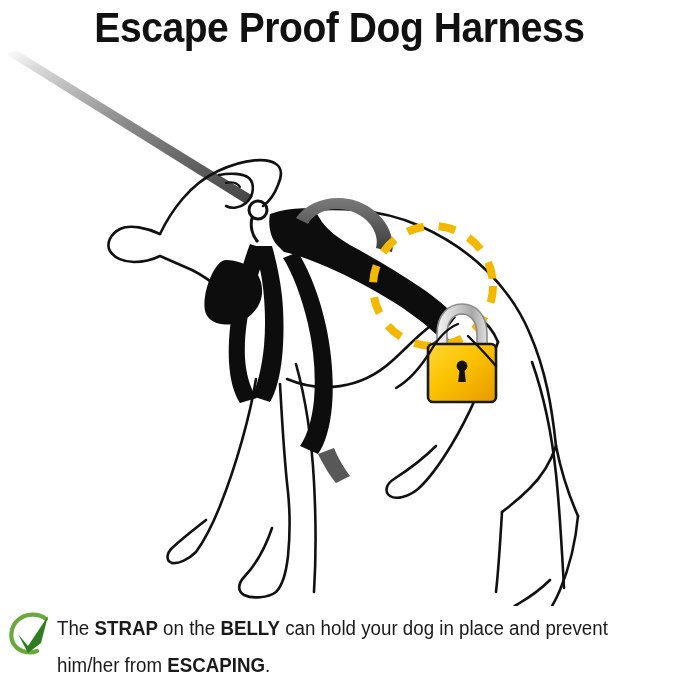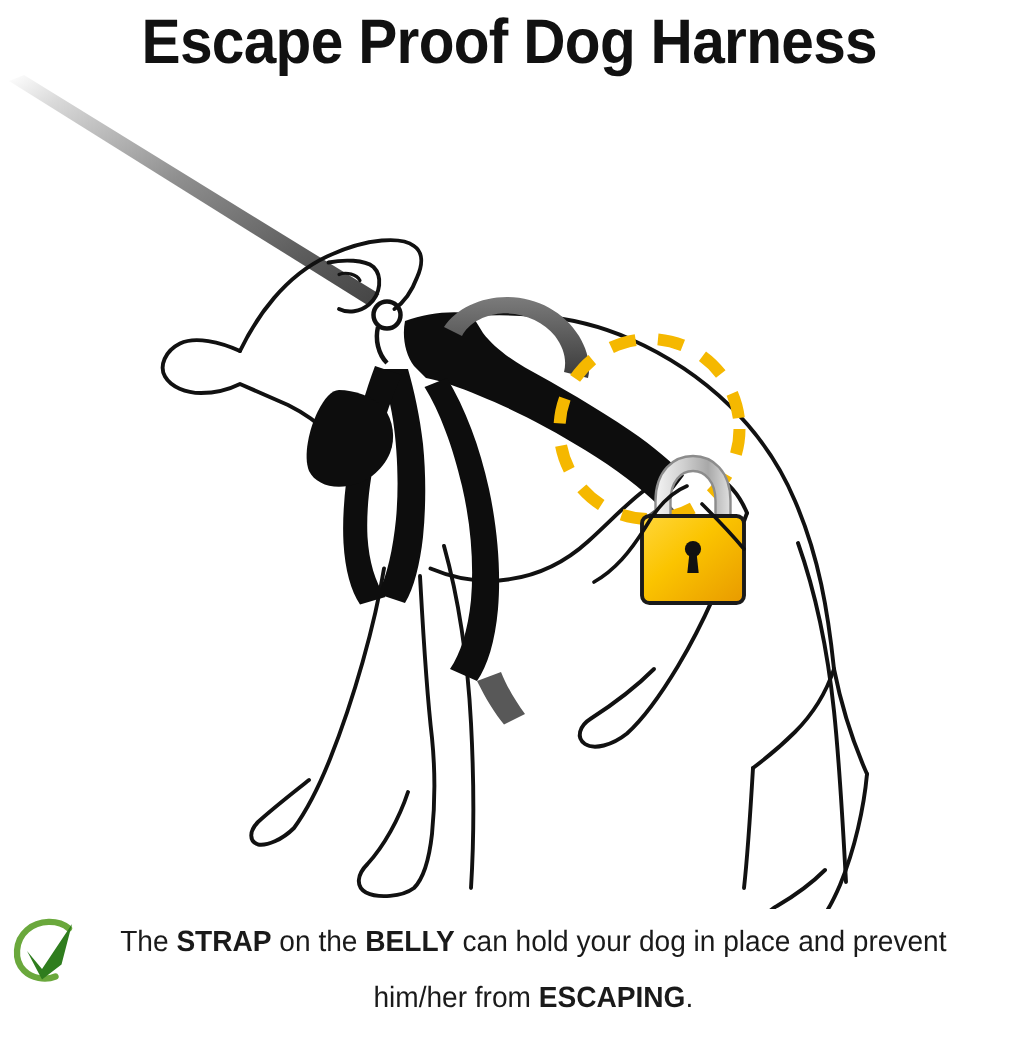--- a/index.html
+++ b/index.html
@@ -42,21 +42,20 @@
     top: 46px;
     width: 679px;
     height: 560px;
   }
   #caption {
     position: absolute;
     left: 0;
     top: 606px;
     width: 679px;
     height: 85px;
-    text-align: center;
   }
   #check-icon {
     position: absolute;
     left: 8px;
     top: 6px;
     width: 44px;
     height: 44px;
   }
   #caption-text {
     position: absolute;

